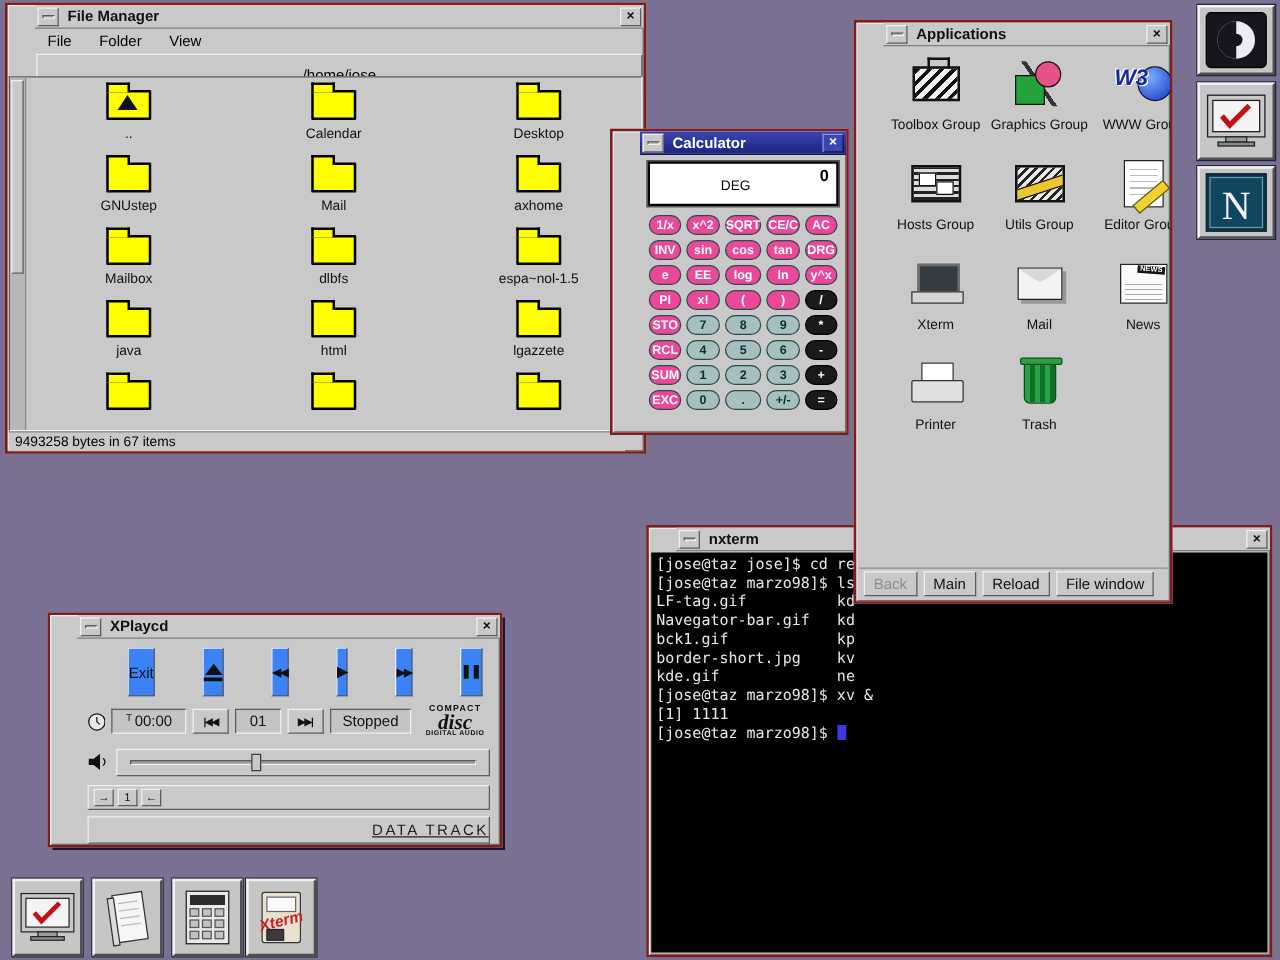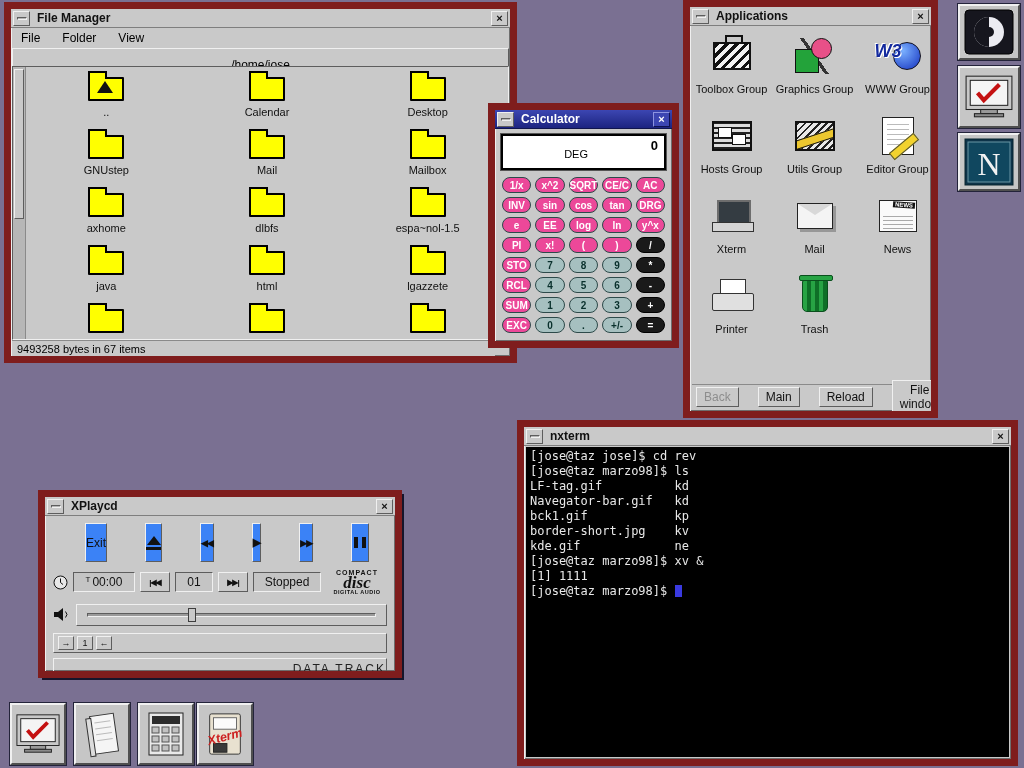--- a/index.html
+++ b/index.html
@@ -1,21 +1,21 @@
 <!DOCTYPE html>
 <html><head>
 <meta charset="utf-8">
 <style>
   *{margin:0;padding:0;box-sizing:border-box;}
   html,body{width:1024px;height:768px;overflow:hidden;}
   body{font-family:"Liberation Sans",sans-serif;background:#7a7092;position:relative;}
 
   
-  .win{position:absolute;background:#c9c9c9;border:7px solid #7f1d1d;
-       box-shadow:inset 1px 1px 0 #efefef,inset -1px -1px 0 #6e6e6e;overflow:hidden;}
+  .win{position:absolute;background:#c9c9c9;border:2px solid #7f1d1d;
+       box-shadow:inset 1px 1px 0 #efefef,inset -1px -1px 0 #6e6e6e;overflow:hidden;padding-left:22px;}
   .titlebar{height:19px;display:flex;align-items:center;gap:4px;padding:1px 2px;
        border-bottom:1px solid #7e7e7e;background:#c9c9c9;}
   .titlebar .title{font-size:12px;font-weight:bold;color:#111;flex:1 1 auto;padding-left:3px;
        white-space:nowrap;overflow:hidden;}
   .wbtn{width:17px;height:15px;flex:0 0 auto;background:#c9c9c9;border:1px solid;
        border-color:#f0f0f0 #5d5d5d #5d5d5d #f0f0f0;display:flex;align-items:center;
        justify-content:center;font-size:11px;font-weight:bold;color:#111;line-height:1;cursor:default;}
   .menu-glyph{width:10px;height:3px;background:#b5b5b5;border:1px solid;
        border-color:#5d5d5d #f0f0f0 #f0f0f0 #5d5d5d;}
   .sunken{border:1px solid;border-color:#5d5d5d #f0f0f0 #f0f0f0 #5d5d5d;}
@@ -53,21 +53,21 @@
   .calc-val{position:absolute;top:2px;right:6px;font-size:13px;font-weight:bold;color:#000;}
   .calc-mode{position:absolute;left:38%;top:12px;font-size:11px;color:#000;}
   .calc-grid{display:grid;grid-template-columns:repeat(5,1fr);gap:4px 4px;padding:3px 7px 8px;}
   .calc-key{height:16px;border-radius:8px;font-size:10px;font-weight:bold;display:flex;align-items:center;
        justify-content:center;border:1px solid #2d4a4a;font-family:"Liberation Sans",sans-serif;cursor:default;}
   .calc-key.fn{background:#ec4899;color:#fff;}
   .calc-key.digit{background:#a6c0c0;color:#09302c;}
   .calc-key.op{background:#1a1a1a;color:#fff;border-color:#000;}
 
   
-  #apps{left:683px;top:0;width:255px;height:418px;z-index:30;}
+  #apps{left:683px;top:16px;width:255px;height:467px;z-index:30;}
   .apps-grid{display:grid;grid-template-columns:repeat(3,1fr);row-gap:2px;padding-top:6px;}
   .app-cell{width:83px;height:78px;display:flex;flex-direction:column;align-items:center;}
   .app-label{font-size:11px;line-height:12px;margin-top:3px;color:#111;text-align:center;}
   .app-icon{width:50px;height:48px;position:relative;margin:0 auto;flex:0 0 auto;}
   .glyph{position:absolute;left:50%;top:50%;transform:translate(-50%,-50%);}
   .icon-toolbox{width:38px;height:28px;background:repeating-linear-gradient(135deg,#111 0 3px,#f2f2f2 3px 7px);border:2px solid #111;}
   .icon-toolbox::before{content:"";position:absolute;top:-9px;left:10px;width:14px;height:7px;border:2px solid #111;border-bottom:none;}
   .icon-graphics{width:42px;height:36px;background:linear-gradient(55deg,transparent 46%,#333 46% 52%,transparent 52%);}
   .icon-graphics::before{content:"";position:absolute;left:1px;bottom:1px;width:22px;height:22px;background:#23a33a;border:1px solid #111;}
   .icon-graphics::after{content:"";position:absolute;right:4px;top:0;width:19px;height:19px;border-radius:50%;background:#e85088;border:1px solid #111;}
@@ -94,22 +94,22 @@
   .icon-news{width:38px;height:32px;background:#fafafa;border:1px solid #222;}
   .icon-news::before{content:"";position:absolute;left:3px;top:12px;right:3px;height:16px;
        background:repeating-linear-gradient(0deg,#aaa 0 1px,transparent 1px 4px);}
   .icon-news .icon-text{position:absolute;top:1px;right:1px;background:#111;color:#fff;font-size:6px;font-weight:bold;padding:0 2px;transform:rotate(4deg);}
   .icon-trash{width:26px;height:32px;background:repeating-linear-gradient(90deg,#27a344 0 4px,#0e6f27 4px 8px);
        border:1px solid #0a4f1d;border-radius:2px 2px 5px 5px;}
   .icon-trash::before{content:"";position:absolute;left:-4px;top:-6px;width:32px;height:4px;background:#27a344;border:1px solid #0a4f1d;border-radius:2px;}
   .icon-printer{width:40px;height:34px;}
   .icon-printer::before{content:"";position:absolute;left:8px;top:0;width:24px;height:15px;background:#fff;border:1px solid #333;}
   .icon-printer::after{content:"";position:absolute;left:0;bottom:2px;width:40px;height:16px;background:#e0e0e0;border:1px solid #333;border-radius:2px;}
-  .apps-bottombar{position:absolute;left:2px;right:2px;bottom:2px;height:25px;display:flex;gap:19px;
-       align-items:center;padding:2px 4px;border-top:1px solid #8a8a8a;background:#c9c9c9;}
+  .apps-bottombar{position:absolute;left:2px;right:2px;bottom:2px;height:25px;display:flex;gap:5px;
+       padding:2px 4px;border-top:1px solid #8a8a8a;background:#c9c9c9;}
   .app-btn{font-size:12px;padding:2px 7px;background:#c9c9c9;border:1px solid;
        border-color:#f0f0f0 #5d5d5d #5d5d5d #f0f0f0;color:#111;font-family:"Liberation Sans",sans-serif;}
   .app-btn.disabled{color:#8d8d8d;}
 
   
   #term{left:517px;top:420px;width:501px;height:346px;z-index:20;}
   #term .titlebar .wbtn.close{margin-left:auto;}
   .term-body{position:absolute;top:20px;left:2px;right:2px;bottom:2px;background:#000;padding:2px 4px;overflow:hidden;}
   .term-line{font-family:"DejaVu Sans Mono",monospace;font-size:12px;line-height:15px;color:#e8e8e8;white-space:pre;}
   .cursor{display:inline-block;width:7px;height:12px;background:#3a3ae0;vertical-align:-2px;}
@@ -190,25 +190,25 @@
         <div class="folder-cell">
           <div class="folder"></div>
           <div class="folder-label">GNUstep</div>
         </div>
         <div class="folder-cell">
           <div class="folder"></div>
           <div class="folder-label">Mail</div>
         </div>
         <div class="folder-cell">
           <div class="folder"></div>
+          <div class="folder-label">axhome</div>
+        </div>
+        <div class="folder-cell">
+          <div class="folder"></div>
           <div class="folder-label">Mailbox</div>
-        </div>
-        <div class="folder-cell">
-          <div class="folder"></div>
-          <div class="folder-label">axhome</div>
         </div>
         <div class="folder-cell">
           <div class="folder"></div>
           <div class="folder-label">dlbfs</div>
         </div>
         <div class="folder-cell">
           <div class="folder"></div>
           <div class="folder-label">espa~nol-1.5</div>
         </div>
         <div class="folder-cell">

